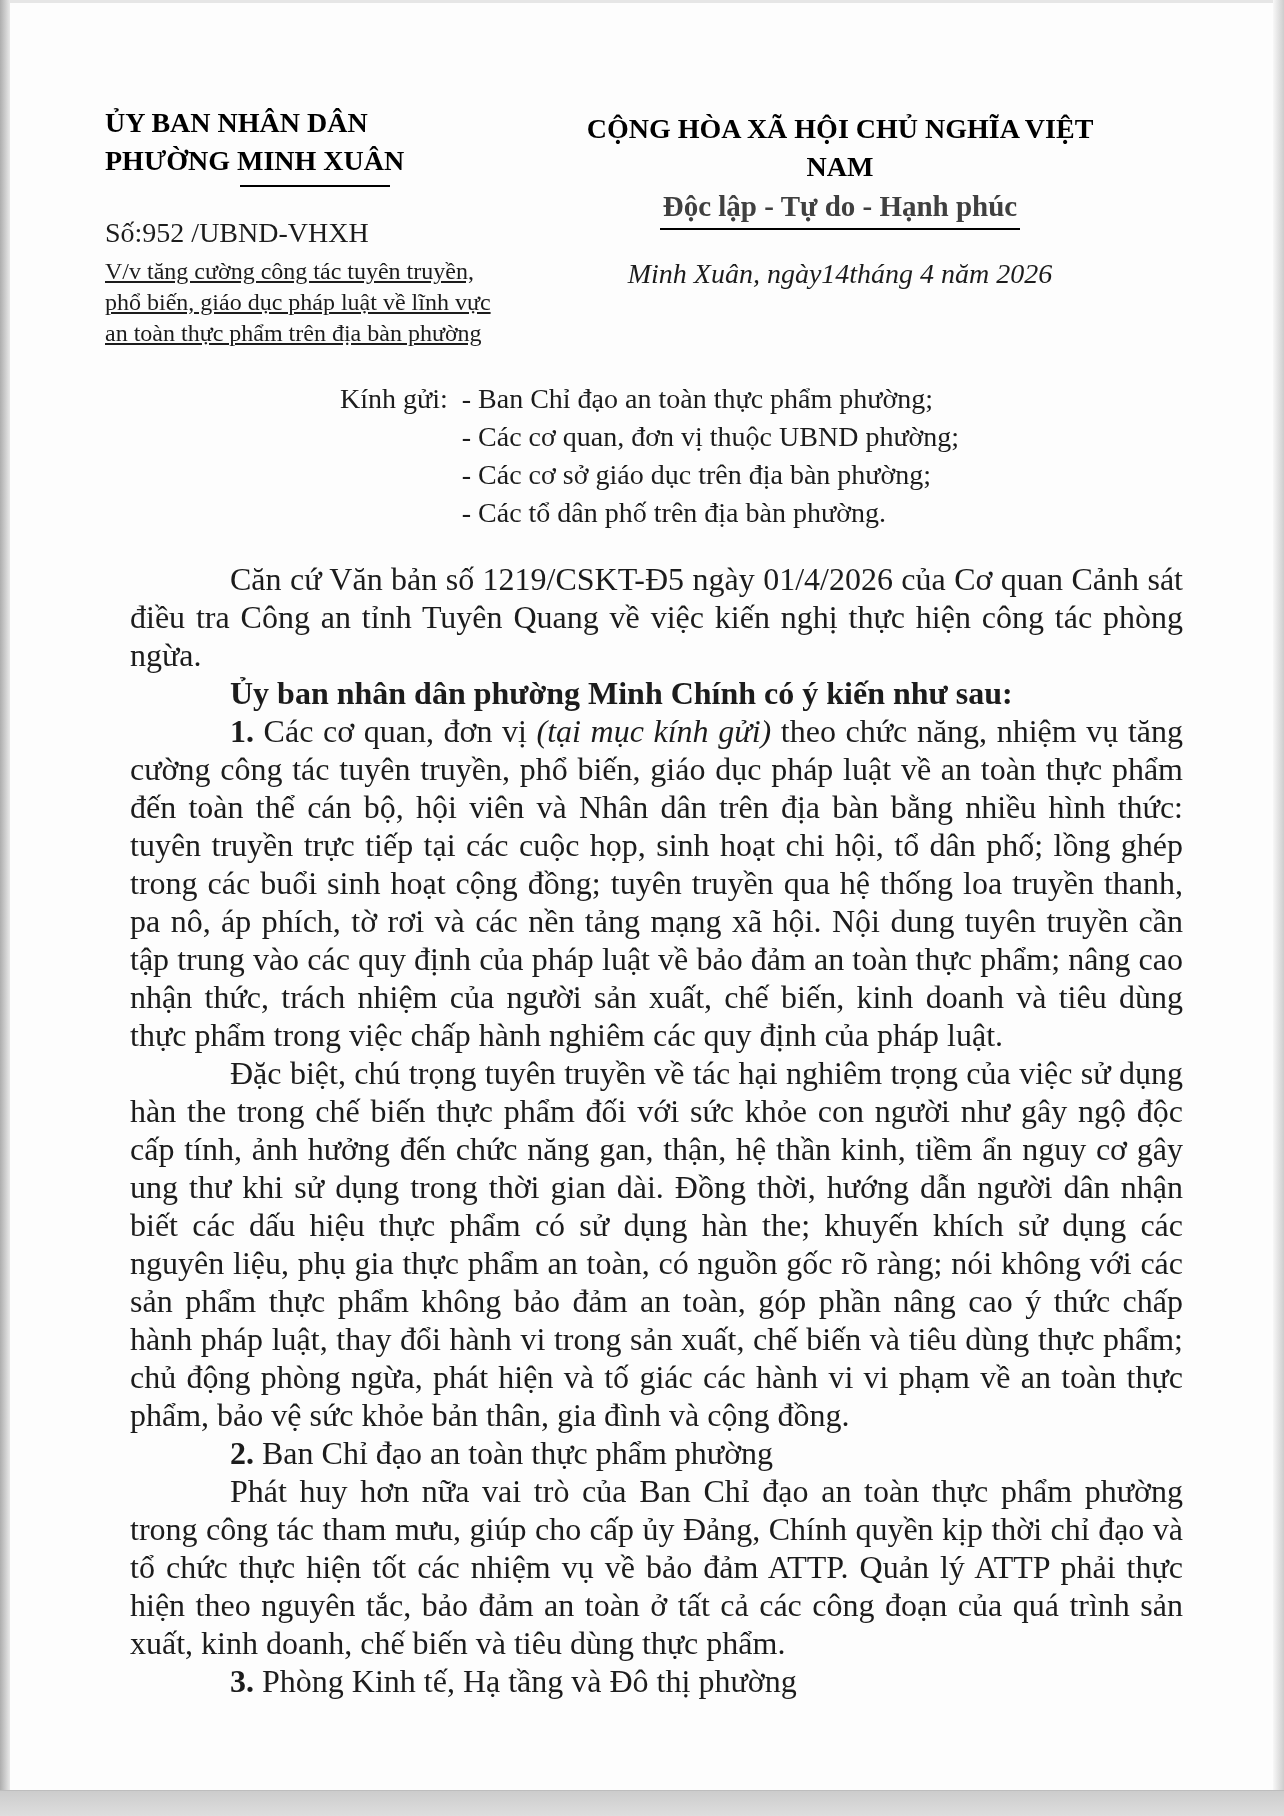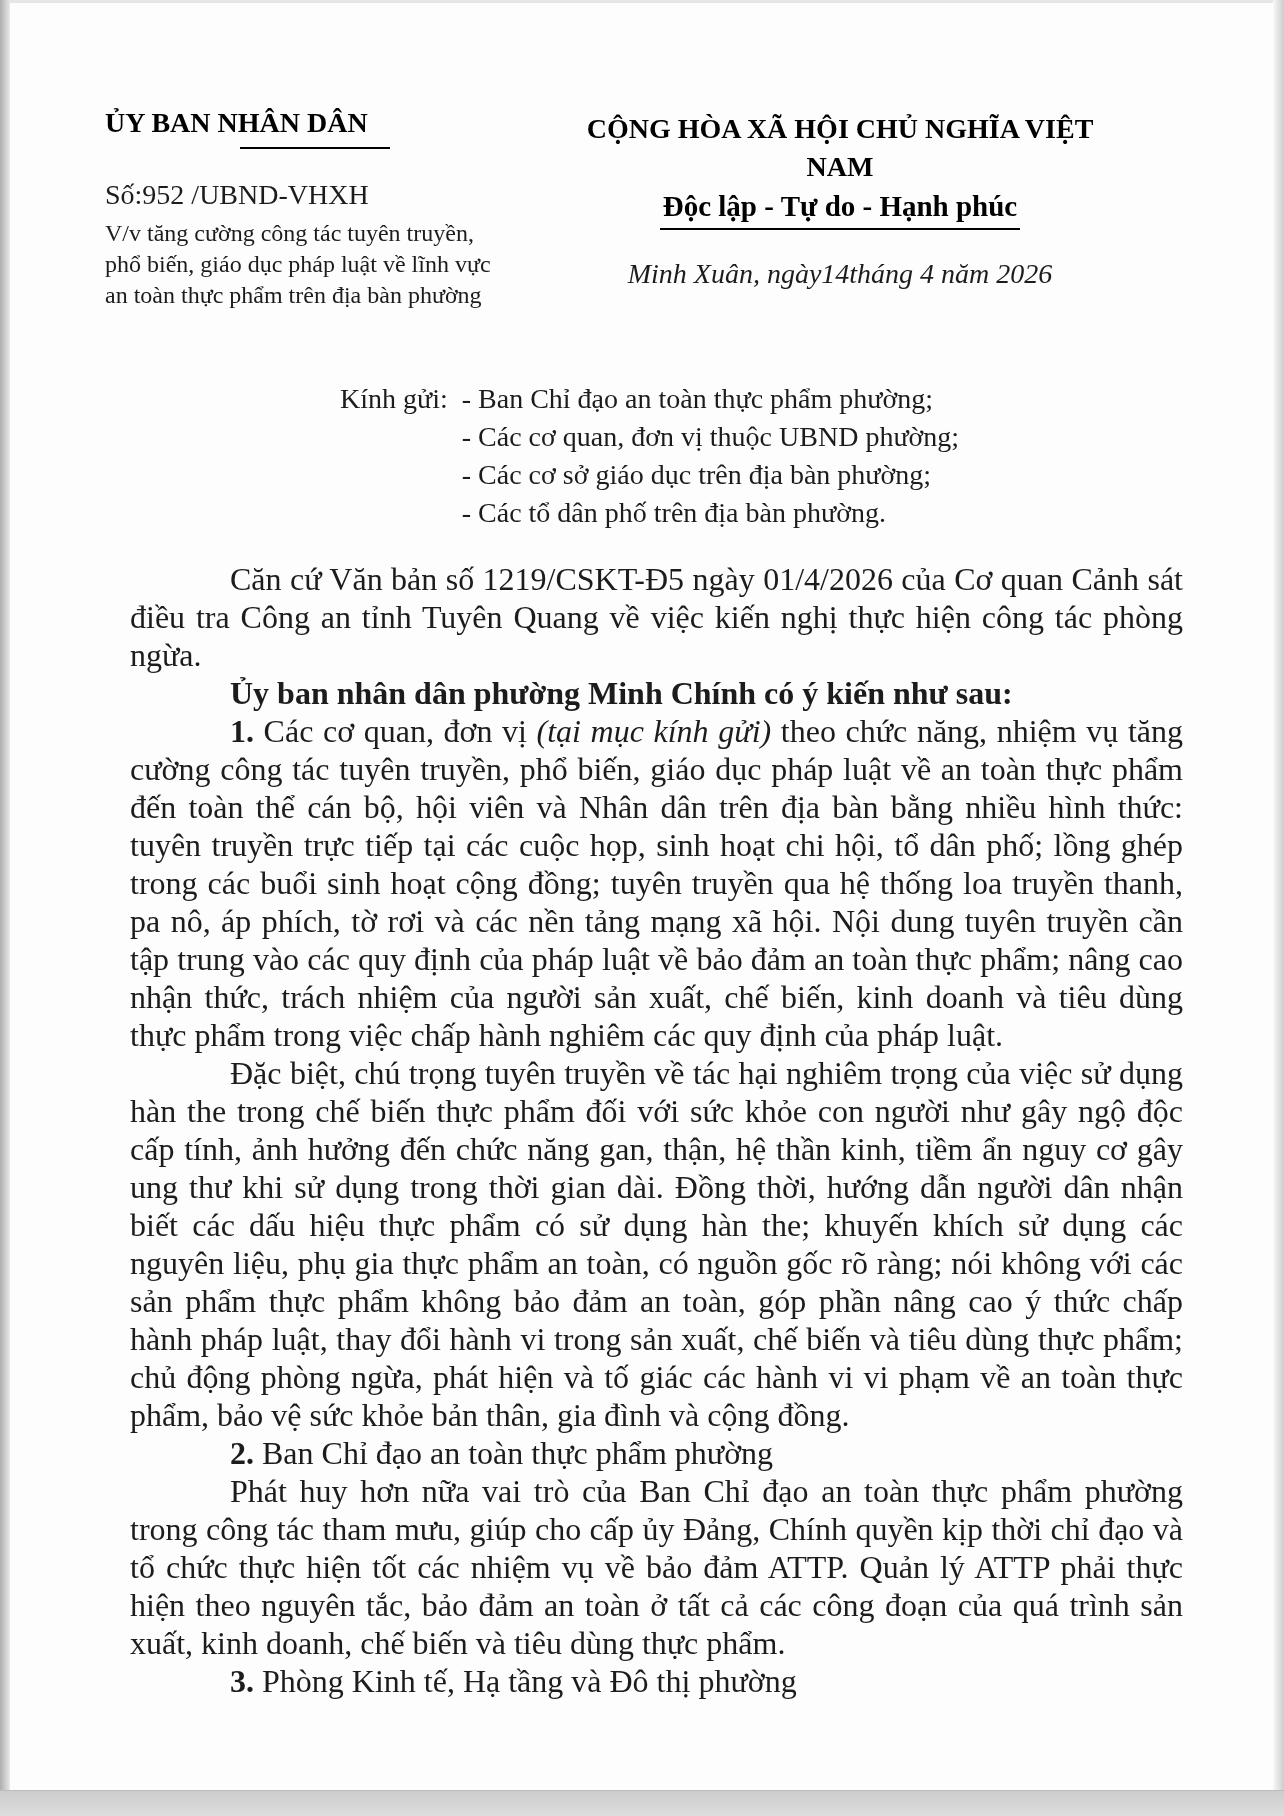--- a/index.html
+++ b/index.html
@@ -25,27 +25,27 @@
 
   .doc { position: absolute; inset: 0; padding: 104px 101px 0 130px; }
 
   .masthead { position: relative; height: 240px; }
   .mast-left {
     position: absolute; left: -25px; top: 0; width: 420px; text-align: left;
   }
   .org-line { font-weight: bold; font-size: 28px; line-height: 38px; color: #000; }
   .org-rule { width: 150px; height: 2px; background: #000; margin: 5px auto 0; }
   .doc-number { font-size: 28px; line-height: 36px; margin-top: 28px; }
-  .doc-subject { font-size: 24px; line-height: 31px; margin-top: 5px; }
+  .doc-subject { font-size: 24px; line-height: 31px; margin-top: 5px; text-decoration: underline; }
 
   .mast-right {
     position: absolute; left: 425px; top: 6px; width: 570px; text-align: center;
   }
   .country { font-weight: bold; font-size: 28px; line-height: 38px; color: #000; }
-  .motto   { font-weight: bold; font-size: 29px; line-height: 40px; color: #000000; }
+  .motto   { font-weight: bold; font-size: 29px; line-height: 40px; color: #404040; }
   .motto-rule { width: 360px; height: 2px; background: #000; margin: 2px auto 0; }
   .dateline { font-style: italic; font-size: 28px; margin-top: 28px; }
 
   .recipients {
     display: flex; margin-top: 36px; margin-left: 210px;
     font-size: 28px; line-height: 38px;
   }
   .recipients-label { white-space: nowrap; margin-right: 14px; }
   .recipients-list div { white-space: nowrap; }
 
@@ -62,20 +62,21 @@
   <div class="edge edge-top"></div>
   <div class="edge edge-left"></div>
   <div class="edge edge-right"></div>
   <div class="edge edge-bottom"></div>
 
   <div class="doc">
 
     <div class="masthead">
       <div class="mast-left">
         <div class="org-line">ỦY BAN NHÂN DÂN</div>
+        <div class="org-line">PHƯỜNG MINH XUÂN</div>
         <div class="org-rule"></div>
         <div class="doc-number">Số:952 /UBND-VHXH</div>
         <div class="doc-subject">
           <div>V/v tăng cường công tác tuyên truyền,</div>
           <div>phổ biến, giáo dục pháp luật về lĩnh vực</div>
           <div>an toàn thực phẩm trên địa bàn phường</div>
         </div>
       </div>
       <div class="mast-right">
         <div class="country">CỘNG HÒA XÃ HỘI CHỦ NGHĨA VIỆT NAM</div>

